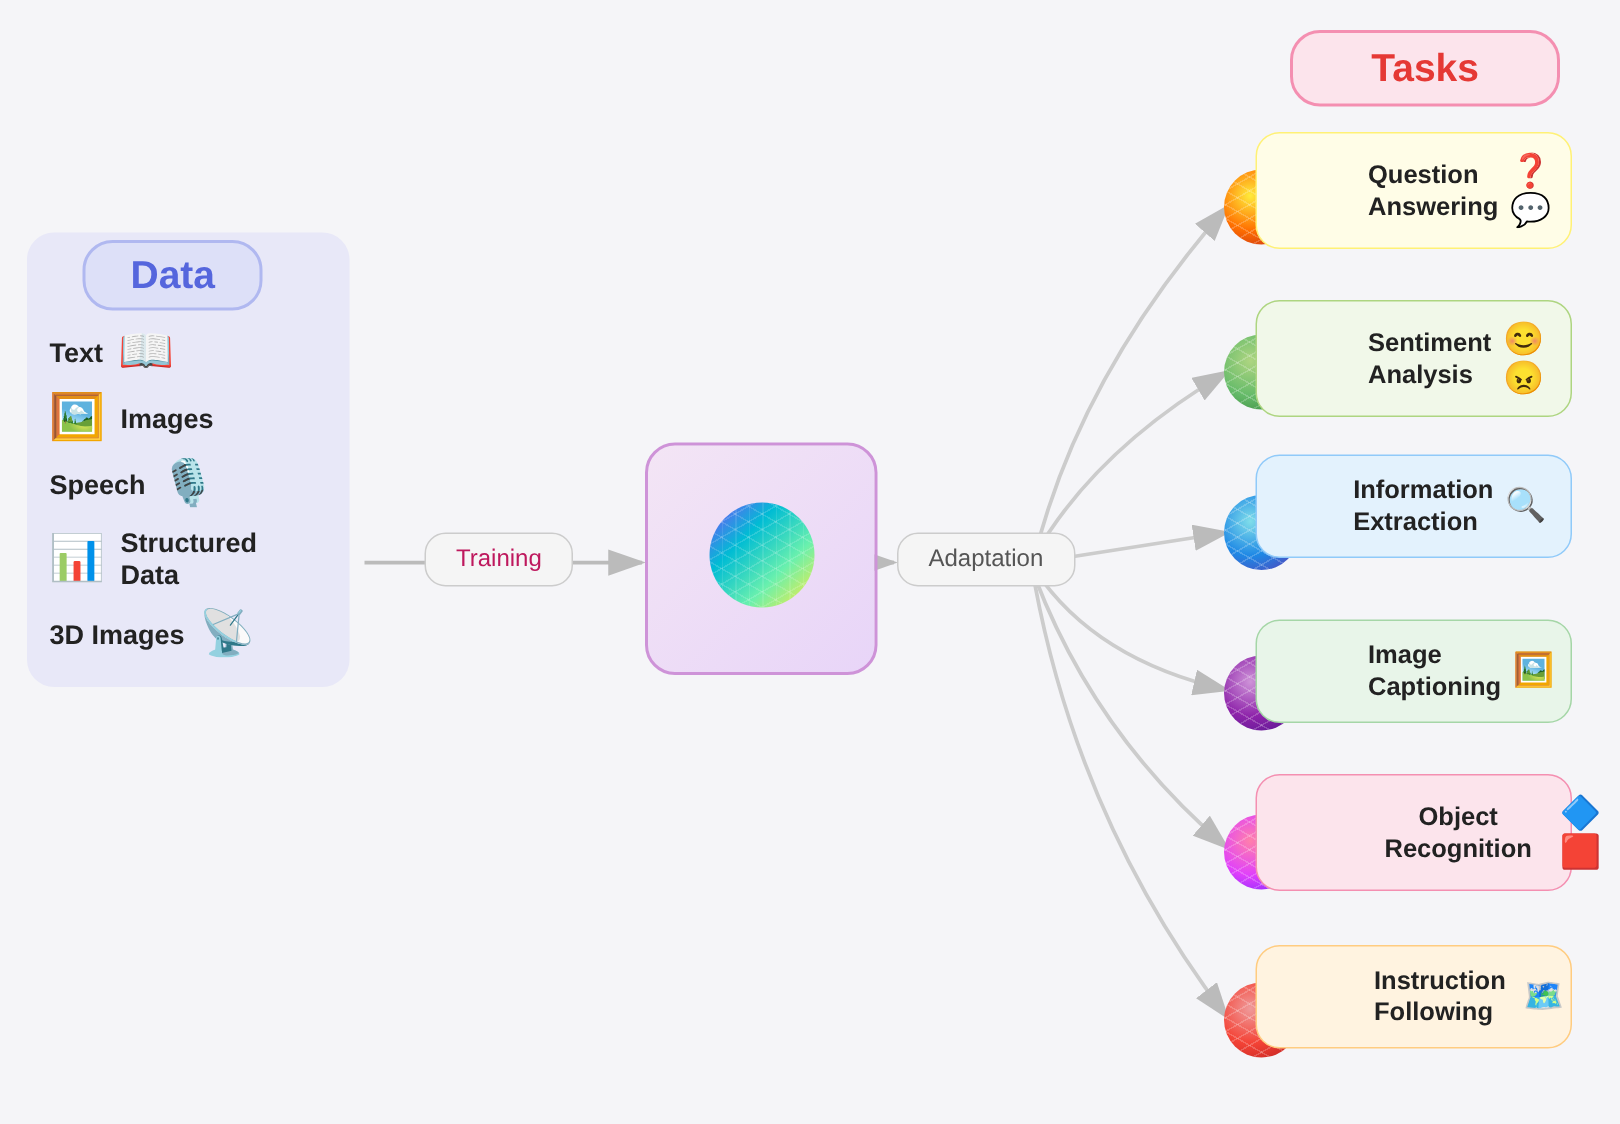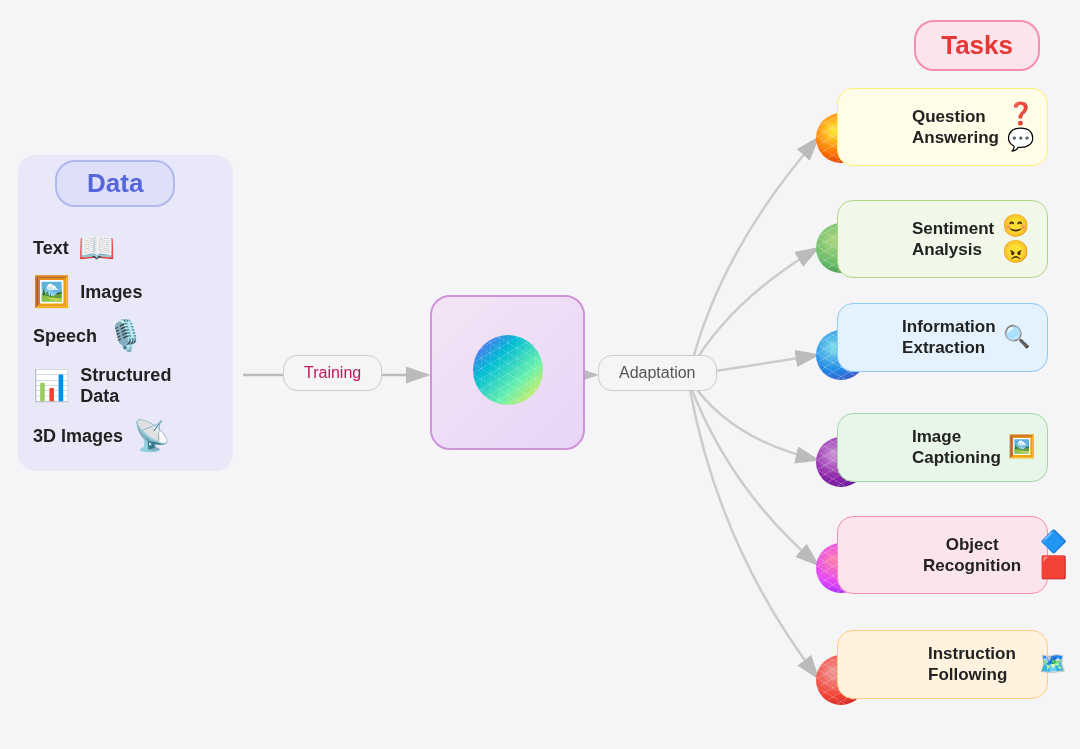--- a/index.html
+++ b/index.html
@@ -32,21 +32,21 @@
       border: 2px solid #b0b8f0;
       z-index: 10;
     }
     .data-title-box span {
       font-size: 26px;
       font-weight: bold;
       color: #5566dd;
     }
 
     .data-items {
-      margin-top: 58px;
+      margin-top: 45px;
       display: flex;
       flex-direction: column;
       gap: 14px;
     }
     .data-item {
       display: flex;
       align-items: center;
       gap: 10px;
     }
     .data-item-label {
@@ -59,21 +59,21 @@
       line-height: 1;
     }
 
     
     .tasks-title-box {
       position: absolute;
       right: 40px;
       top: 20px;
       background: #fce4ec;
       border-radius: 20px;
-      padding: 8px 25px;
+      padding: 8px 52px;
       border: 2px solid #f48fb1;
     }
     .tasks-title-box span {
       font-size: 26px;
       font-weight: bold;
       color: #e53935;
     }
 
     
     .foundation-box {
@@ -368,18 +368,18 @@
 
 <div class="task-card task-or">
   <div style="display:flex; align-items:center; gap:19px; width:100%;text-align:center;">
     <div style="width:50px; flex-shrink:0;"></div>
     <span class="task-card-label">Object<br>Recognition</span>
     <span style="font-size:22px;">🔷🟥</span>
   </div>
 </div>
 
 <div class="task-card task-if">
-  <div style="display:flex; align-items:center; gap:24px; width:100%;">
+  <div style="display:flex; align-items:center; gap:12px; width:100%;">
     <div style="width:50px; flex-shrink:0;"></div>
     <span class="task-card-label">Instruction<br>Following</span>
     <span style="font-size:22px;">🗺️</span>
   </div>
 </div>
 
 </body></html>

